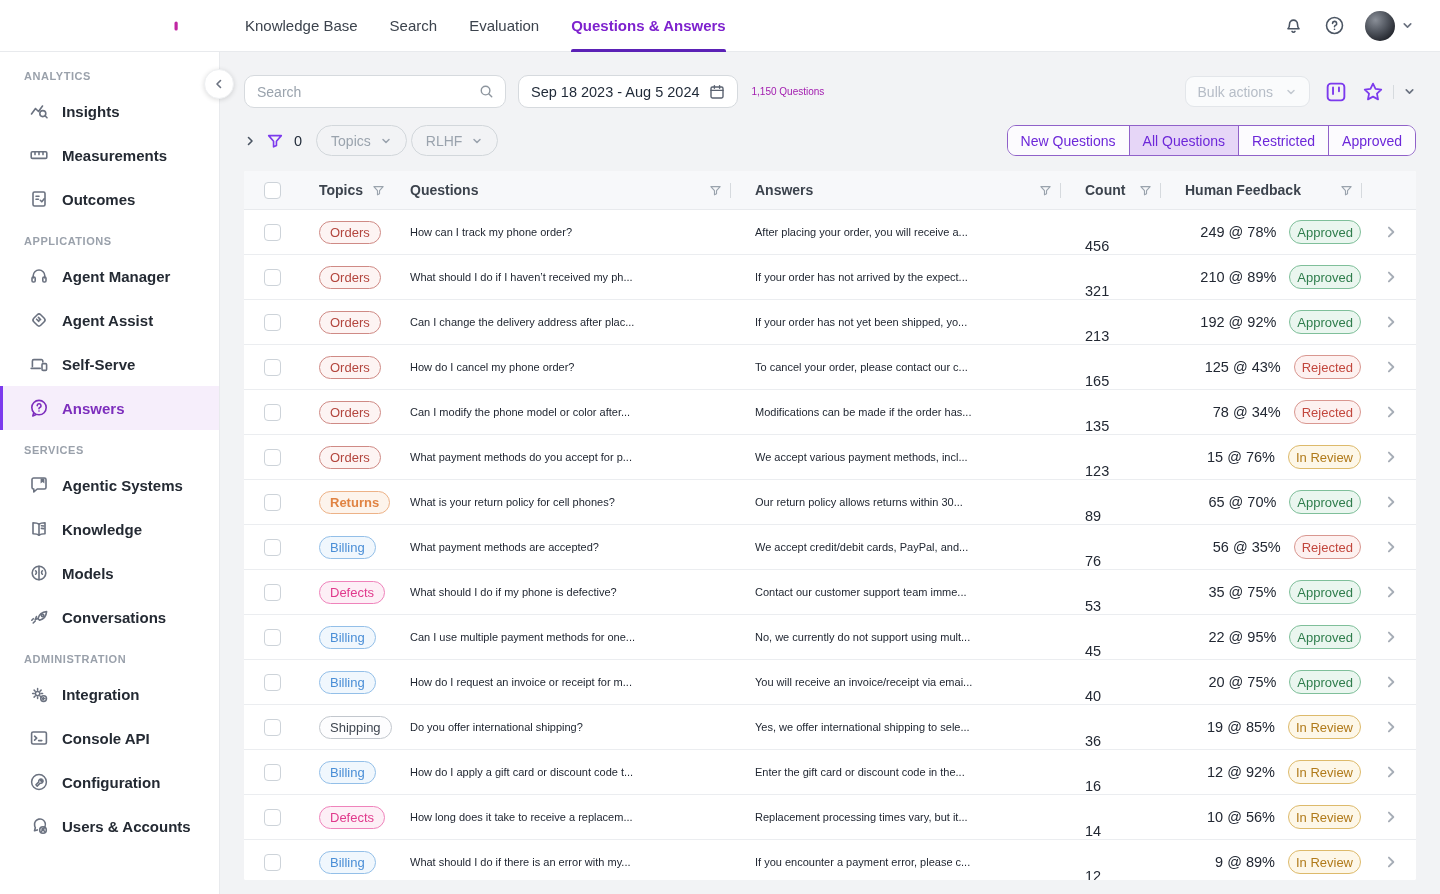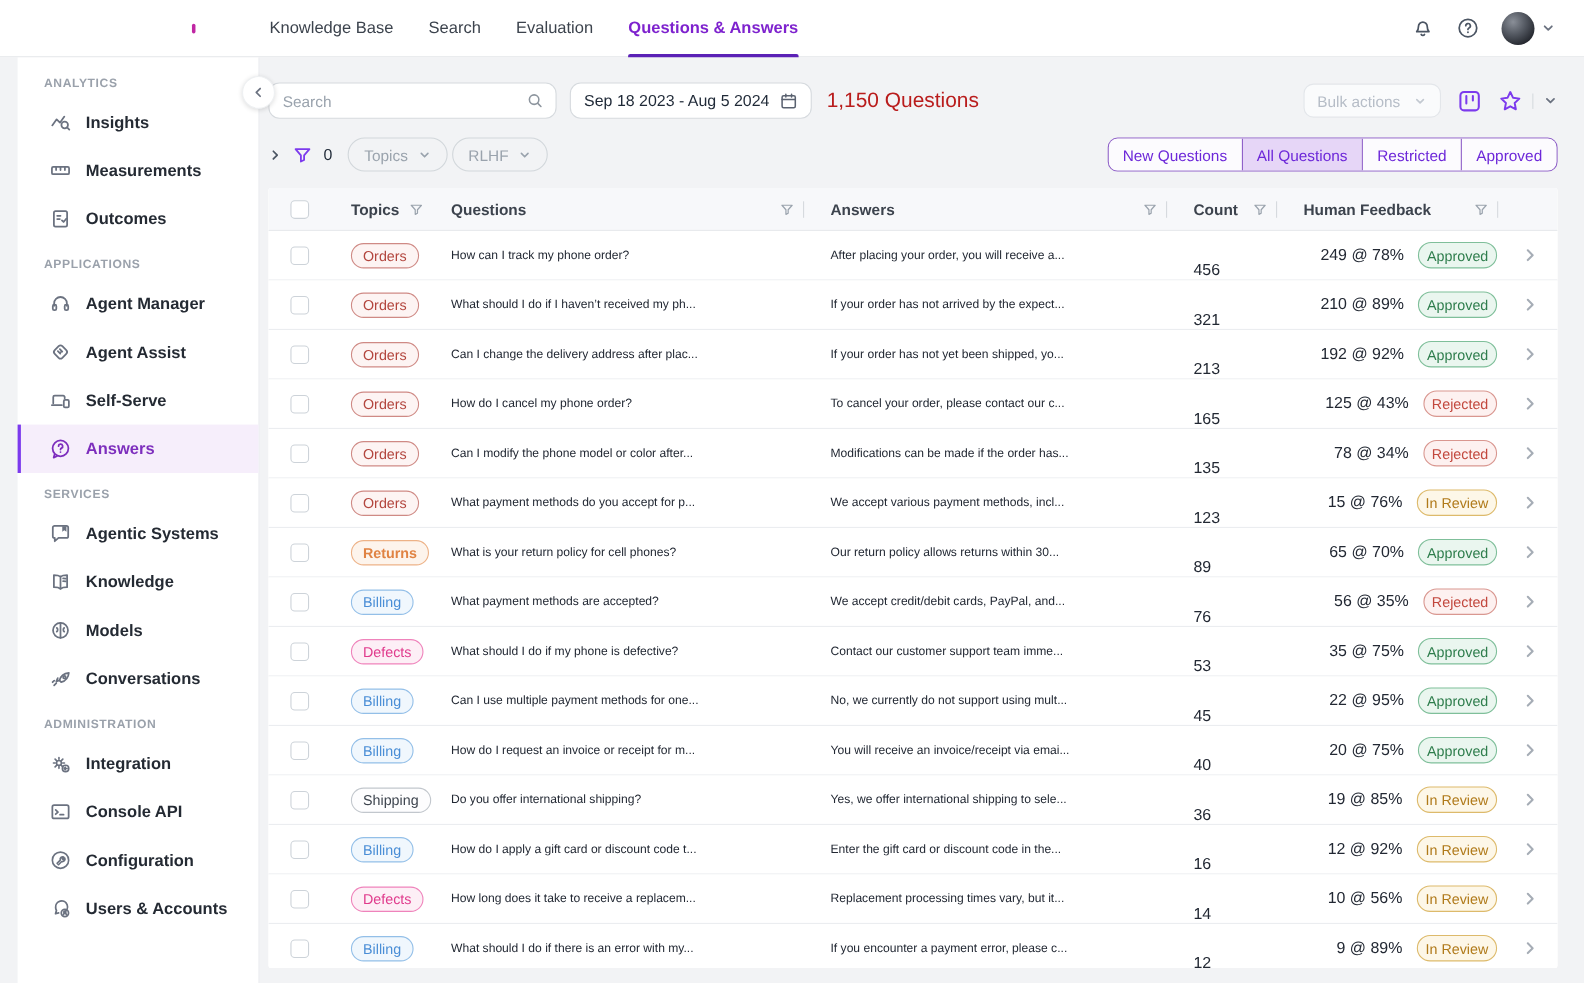--- a/index.html
+++ b/index.html
@@ -19,21 +19,21 @@
   .nav-tab.active { color:#7e22ce; font-weight:700; }
   .nav-tab.active::after { content:""; position:absolute; left:0; right:0; bottom:-1px; height:3px;
                            background:#5b21b6; border-radius:2px 2px 0 0; }
   .topbar-right { margin-left:auto; display:flex; align-items:center; gap:20px; padding-right:26px; color:#4b5563; }
   .icon-btn { display:flex; align-items:center; justify-content:center; color:#4b5563; }
   .avatar-wrap { display:flex; align-items:center; gap:6px; }
   .avatar { width:30px; height:30px; border-radius:50%;
             background: radial-gradient(circle at 35% 30%, #8a8f98 0%, #565b64 38%, #23262d 78%, #14161b 100%); }
 
   
-  .sidebar { position:absolute; top:52px; left:16px; bottom:0; width:220px; background:#fff;
+  .sidebar { position:absolute; top:52px; left:0; bottom:0; width:220px; background:#fff;
              border-right:1px solid #e8eaed; padding-top:4px; z-index:4; }
   .collapse-btn { position:absolute; top:17px; right:-15px; width:30px; height:30px; border-radius:50%;
                   background:#fff; border:1px solid #eef0f2; box-shadow:0 1px 5px rgba(0,0,0,.14);
                   display:flex; align-items:center; justify-content:center; color:#6b7280; }
   .section-label { padding:14px 0 7px 24px; font-size:11px; font-weight:700; letter-spacing:.05em; color:#9aa1ab; }
   .side-item { display:flex; align-items:center; gap:13px; height:44px; padding-left:29px;
                color:#242a33; font-size:15px; font-weight:700; position:relative; cursor:pointer; }
   .side-item svg { color:#6b7280; flex:none; }
   .side-item.active { background:#f6eefb; color:#7d2ebd; }
   .side-item.active svg { color:#7d2ebd; }
@@ -44,21 +44,21 @@
 
   .toolbar { display:flex; align-items:center; margin-top:23px; height:33px; gap:12px; }
   .search-box { width:262px; height:33px; background:#fff; border:1px solid #d6dade; border-radius:10px;
                 display:flex; align-items:center; padding:0 11px 0 12px; }
   .search-box input { border:none; outline:none; flex:1; font-size:14px; color:#1f2937; background:transparent; }
   .search-box input::placeholder { color:#9aa3ad; }
   .search-box svg { color:#8d959e; }
   .date-range { height:33px; background:#fff; border:1px solid #d6dade; border-radius:10px; display:flex;
                 align-items:center; gap:9px; padding:0 12px; font-size:14.5px; color:#1f2937; }
   .date-range svg { color:#5a6270; }
-  .q-count { font-size:19px; color:#b91c1c; margin-left:2px; }
+  .q-count { font-size:10px; color:#a21caf; margin-left:2px; }
   .toolbar-right { margin-left:auto; display:flex; align-items:center; gap:15px; }
   .bulk-btn { height:31px; border:1px solid #e3e6ea; background:#fafbfc; border-radius:9px; color:#b6bdc7;
               font-size:14px; display:flex; gap:12px; align-items:center; padding:0 12px; }
   .tb-div { width:1px; height:14px; background:#d6dade; margin:0 -6px; }
   .purple { color:#7c3aed; }
   .gray-chev { color:#6b7280; }
 
   .filter-row { display:flex; align-items:center; margin-top:17px; gap:10px; }
   .filter-count { font-size:14.5px; color:#1f2937; margin-right:4px; }
   .pill { height:31px; border:1px solid #d2d7db; border-radius:16px; color:#9aa3ad; font-size:14px;

